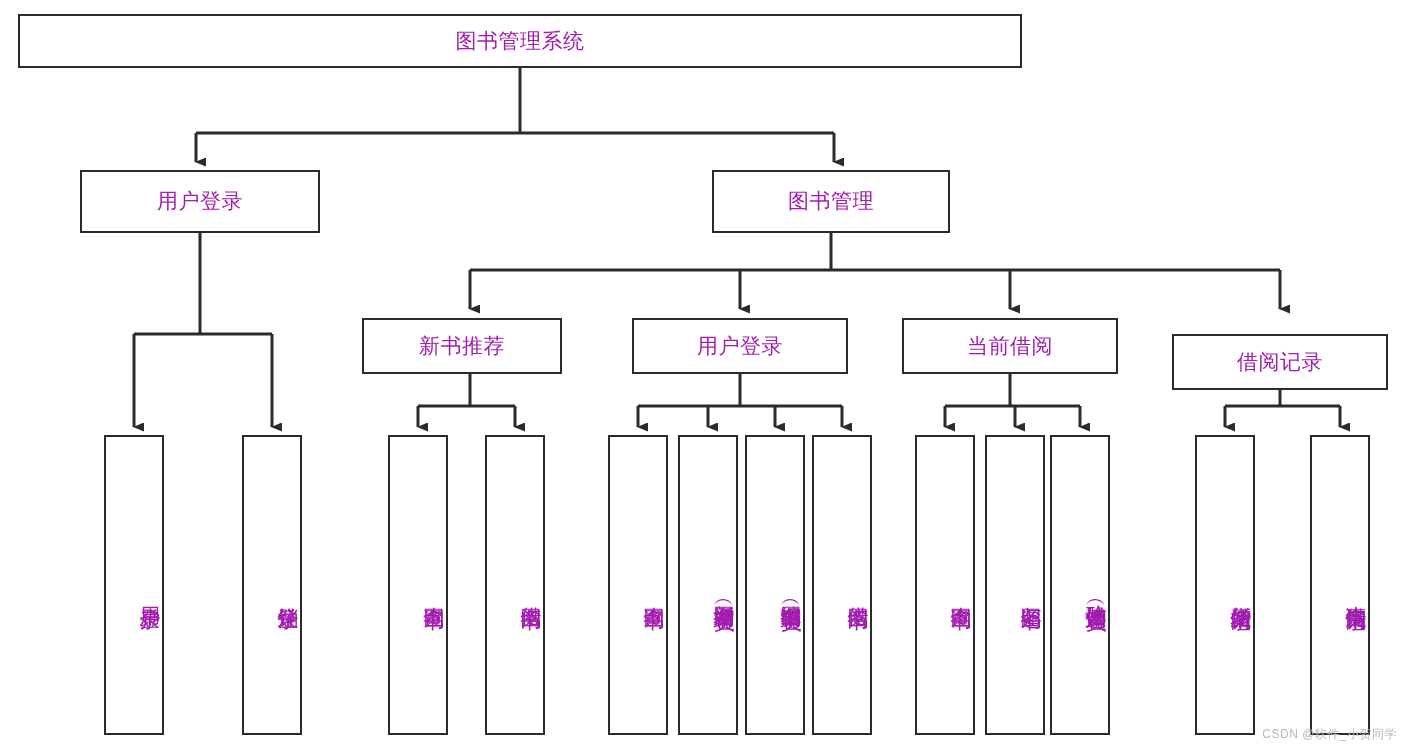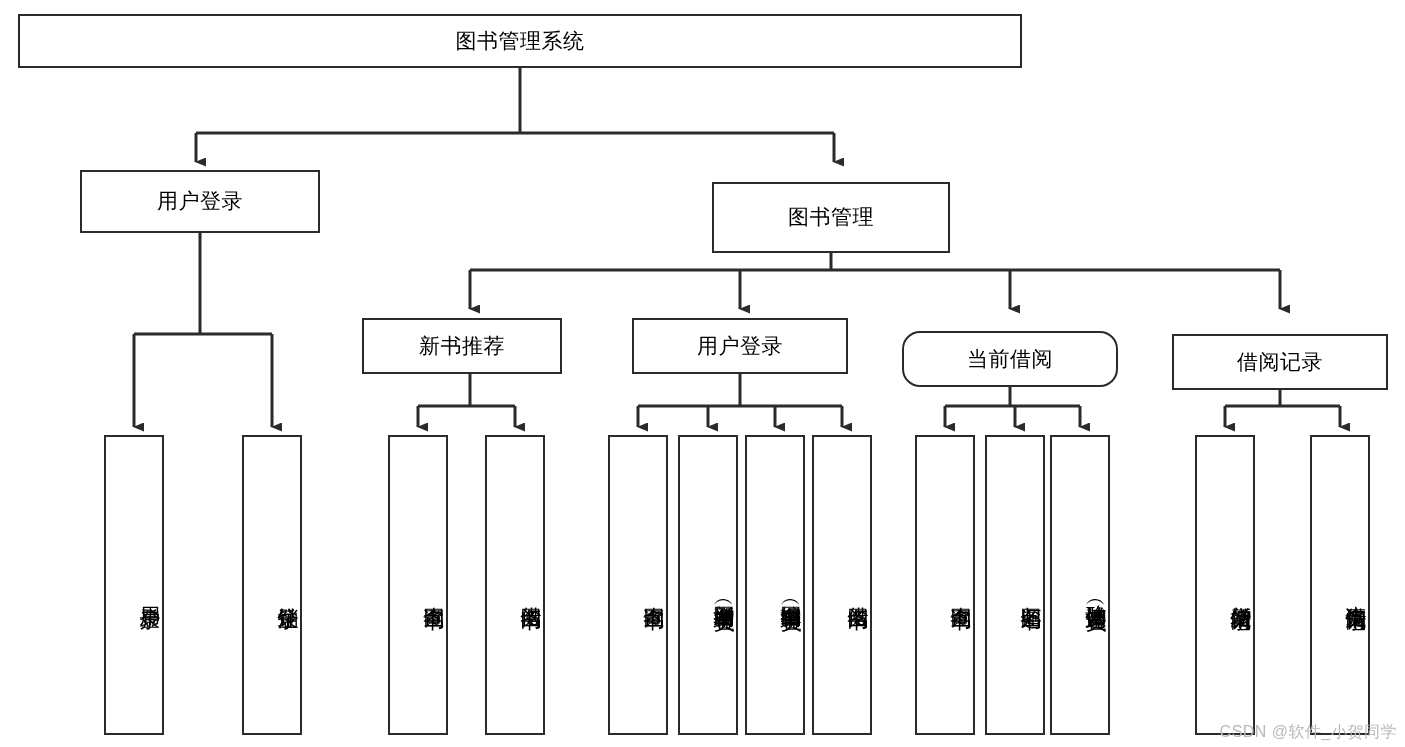--- a/index.html
+++ b/index.html
@@ -22,21 +22,21 @@
     left: 0;
     top: 0;
     width: 1405px;
     height: 747px;
   }
   .node {
     position: absolute;
     box-sizing: border-box;
     border: 2px solid #2b2b2b;
     background: #ffffff;
-    color: #000000;
+    color: #a21caf;
     display: flex;
     align-items: center;
     justify-content: center;
     z-index: 2;
   }
   .node-h {
     font-size: 21px;
     line-height: 1.25;
     letter-spacing: 0.5px;
     white-space: nowrap;
@@ -53,21 +53,21 @@
     overflow: hidden;
   }
   .node-v > span {
     writing-mode: vertical-rl;
     text-orientation: upright;
   }
   #watermark {
     position: absolute;
     right: 8px;
     bottom: 4px;
-    font-size: 16px;
+    font-size: 12px;
     color: #b9b9b9;
     letter-spacing: 0.5px;
     white-space: nowrap;
     z-index: 3;
     pointer-events: none;
   }
 </style>
 </head>
 <body>
 
@@ -123,31 +123,31 @@
     </g>
   </svg>
 
   <div class="node node-h" style="left:18px; top:14px; width:1004px; height:54px;">
     <span>图书管理系统</span>
   </div>
 
   <div class="node node-h" style="left:80px; top:170px; width:240px; height:63px;">
     <span>用户登录</span>
   </div>
-  <div class="node node-h" style="left:712px; top:170px; width:238px; height:71px;margin-top:12px;">
+  <div class="node node-h" style="left:712px; top:170px; width:238px; height:63px;">
     <span>图书管理</span>
   </div>
 
   <div class="node node-h" style="left:362px; top:318px; width:200px; height:56px;">
     <span>新书推荐</span>
   </div>
   <div class="node node-h" style="left:632px; top:318px; width:216px; height:56px;">
     <span>用户登录</span>
   </div>
-  <div class="node node-h" style="left:902px; top:331px; width:216px; height:56px;border-radius:18px;">
+  <div class="node node-h" style="left:902px; top:318px; width:216px; height:56px;">
     <span>当前借阅</span>
   </div>
   <div class="node node-h" style="left:1172px; top:318px; width:216px; height:56px;margin-top:16px;">
     <span>借阅记录</span>
   </div>
 
   <div class="node node-v" style="left:104px; top:435px; width:60px; height:300px;">
     <span>用户登录</span>
   </div>
   <div class="node node-v" style="left:242px; top:435px; width:60px; height:300px;">

